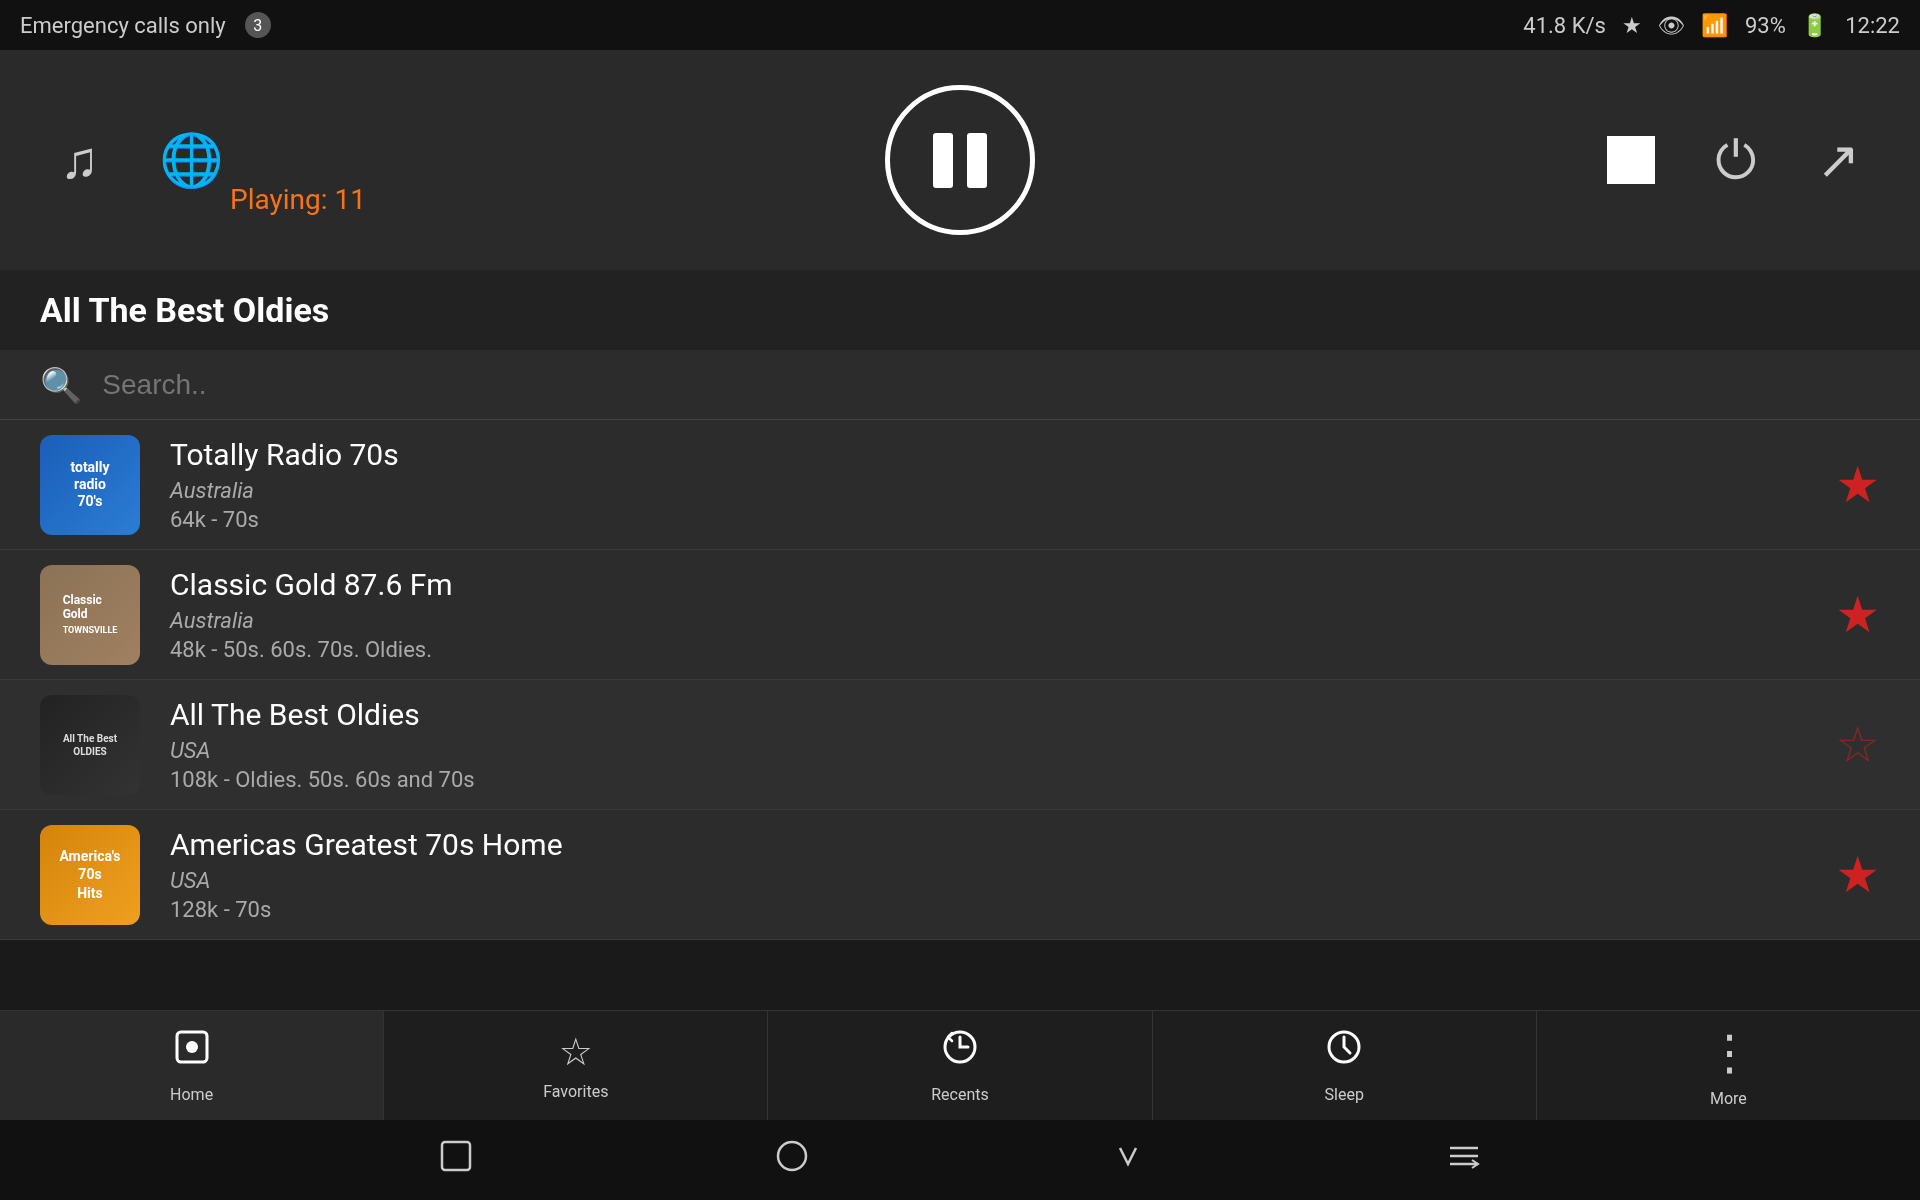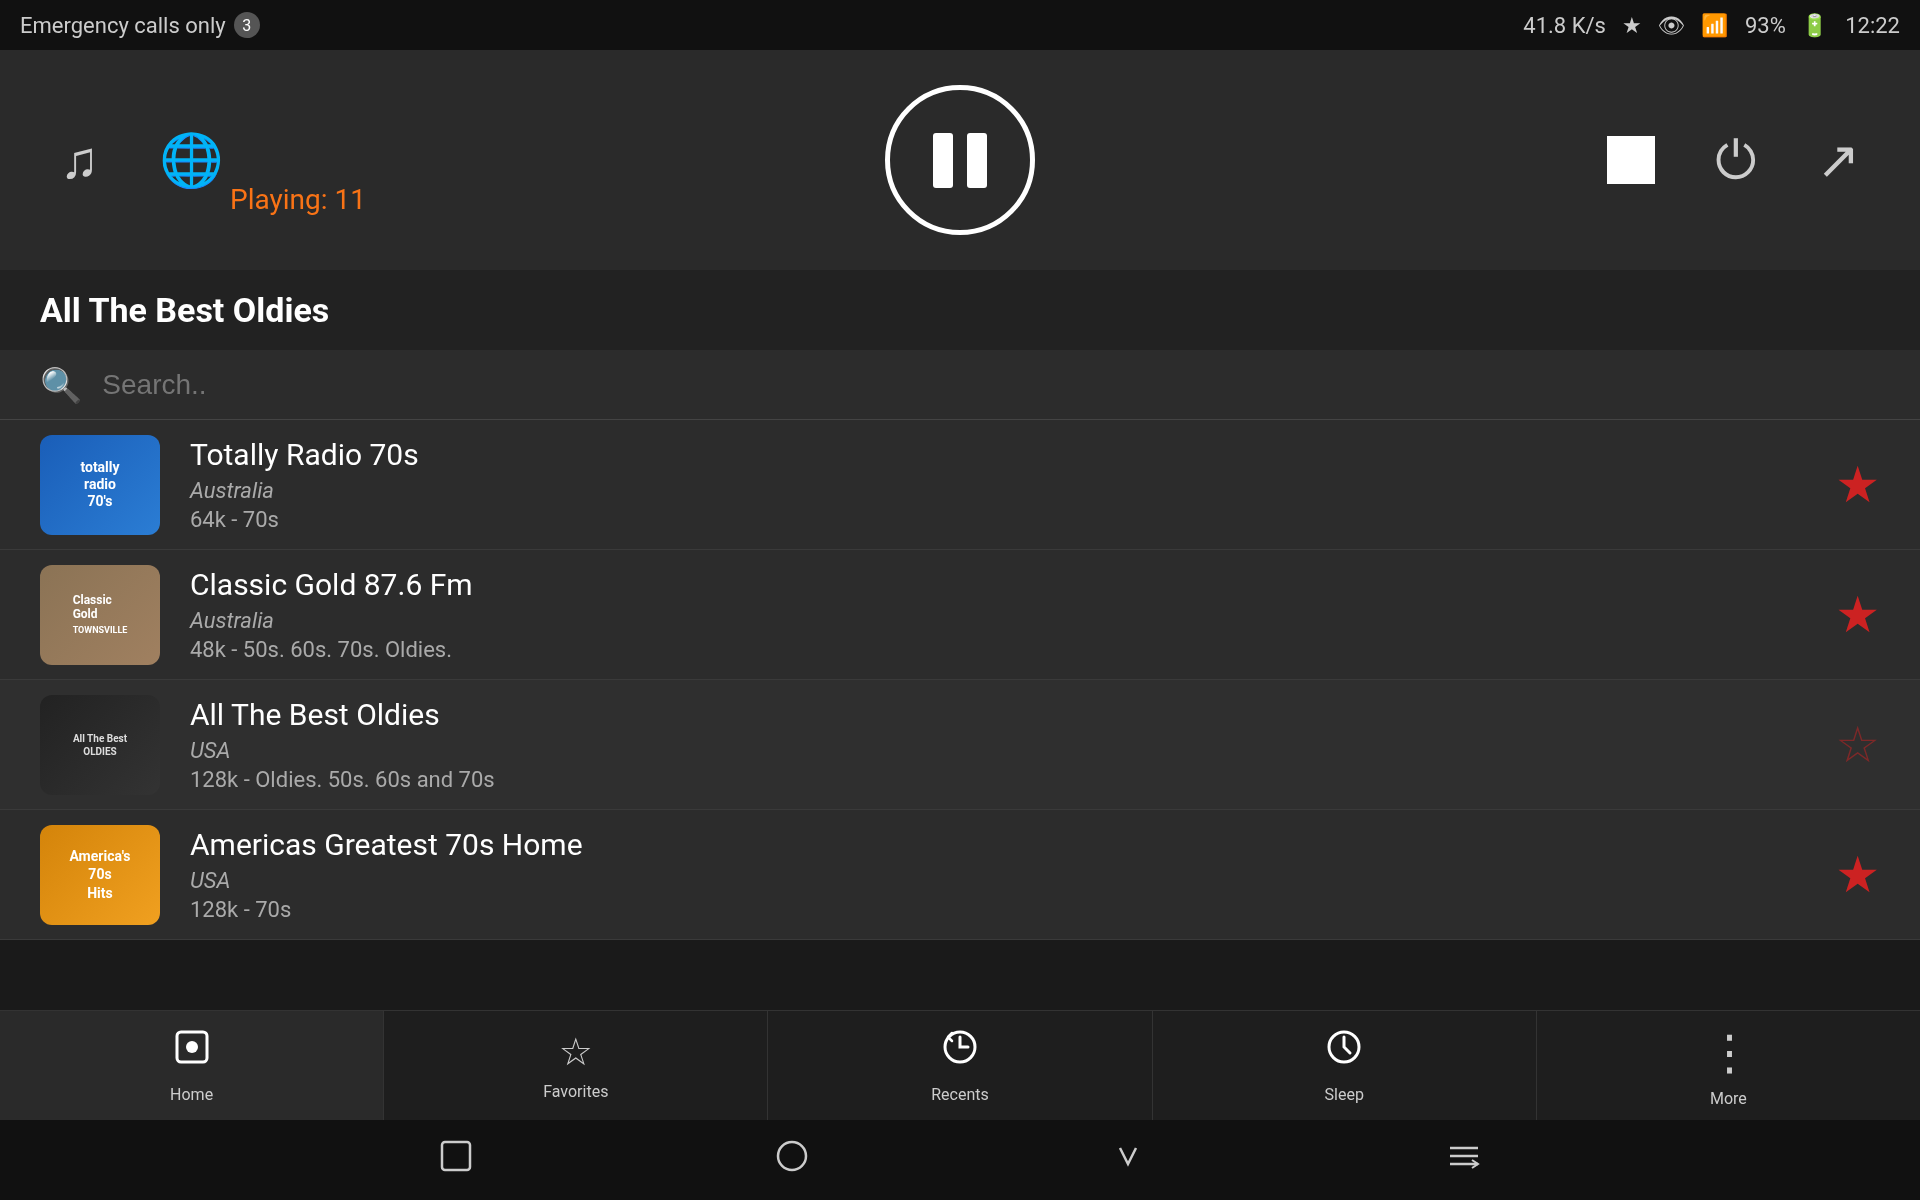--- a/index.html
+++ b/index.html
@@ -18,21 +18,21 @@
       height: 50px;
       background: #111111;
       display: flex;
       align-items: center;
       justify-content: space-between;
       padding: 0 20px;
     }
     .status-left {
       display: flex;
       align-items: center;
-      gap: 8px;
+      gap: 19px;
     }
     .status-left span {
       font-size: 22px;
       color: #cccccc;
     }
     .status-badge {
       background: #555;
       color: #fff;
       border-radius: 50%;
       width: 26px;
@@ -165,21 +165,21 @@
       align-items: center;
       padding: 0 40px;
       height: 130px;
       border-bottom: 1px solid #3a3a3a;
       gap: 30px;
     }
     .station-item.active {
       background: #2f2f2f;
     }
     .station-logo {
-      width: 120px;
+      width: 100px;
       height: 100px;
       border-radius: 12px;
       flex-shrink: 0;
       display: flex;
       align-items: center;
       justify-content: center;
       font-size: 11px;
       font-weight: bold;
       text-align: center;
       overflow: hidden;
@@ -370,21 +370,21 @@
   </div>
 
   <div class="station-item active">
     <div class="station-logo logo-oldies">
       <span style="white-space:pre-wrap;text-align:center;line-height:1.3;font-size:10px;">All The Best
 OLDIES</span>
     </div>
     <div class="station-info">
       <div class="station-name">All The Best Oldies</div>
       <div class="station-country">USA</div>
-      <div class="station-bitrate">128k - Oldies. 50s. 60s and 70s</div>
+      <div class="station-bitrate">108k - Oldies. 50s. 60s and 70s</div>
     </div>
     <span class="star-button star-empty" style="color:#cc2222;opacity:0.5;">☆</span>
   </div>
 
   <div class="station-item">
     <div class="station-logo logo-americas">
       <span style="white-space:pre-wrap;text-align:center;line-height:1.3;font-size:14px;">America's
 70s
 Hits</span>
     </div>

